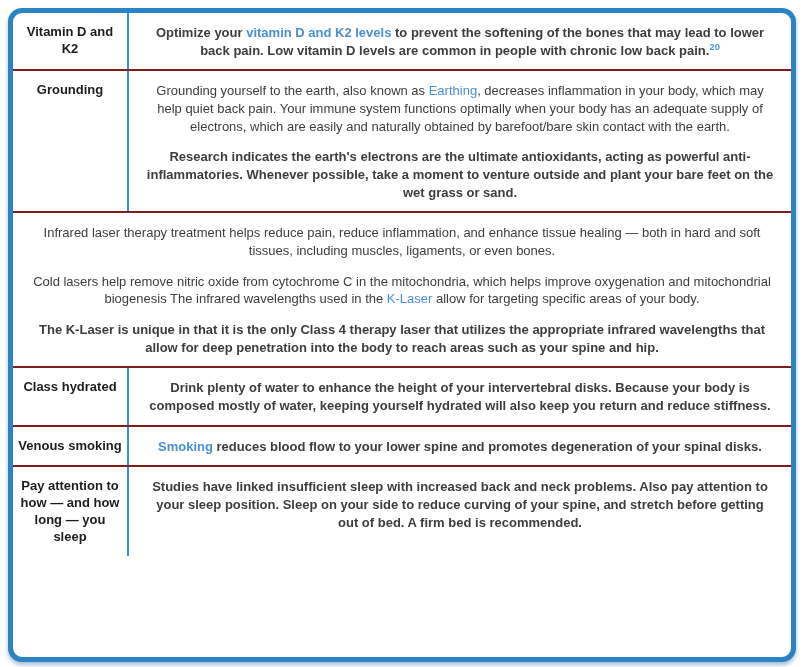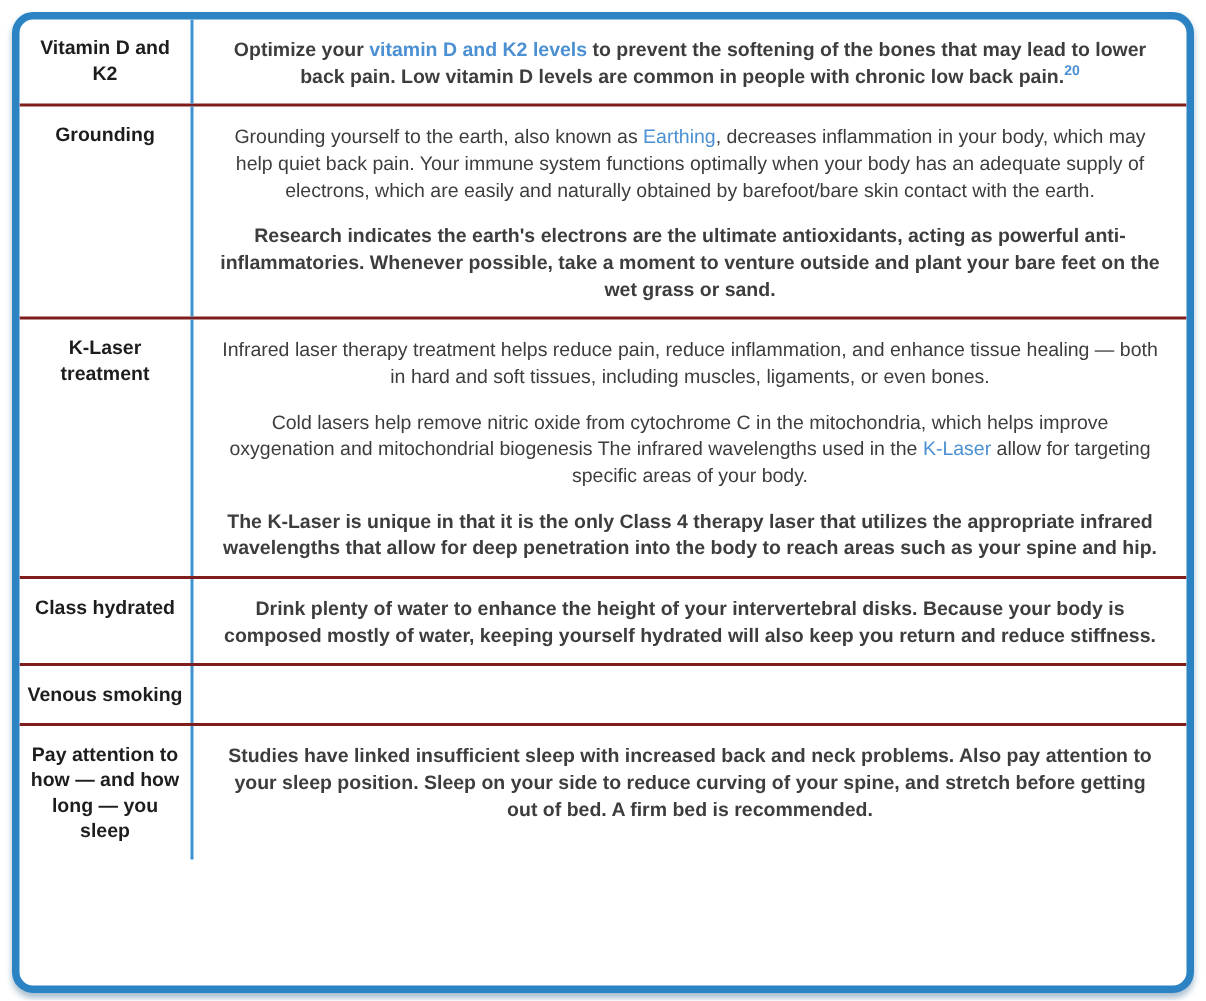--- a/index.html
+++ b/index.html
@@ -85,35 +85,37 @@
         </div>
       </div>
       <div class="row">
         <div class="label-cell">Grounding</div>
         <div class="content-cell">
           <p><span>Grounding yourself to the earth, also known as </span><a href="#">Earthing</a><span>, decreases inflammation in your body, which may help quiet back pain. Your immune system functions optimally when your body has an adequate supply of electrons, which are easily and naturally obtained by barefoot/bare skin contact with the earth.</span></p>
           <p><span>Research indicates the earth's electrons are the ultimate antioxidants, acting as powerful anti-inflammatories. Whenever possible, take a moment to venture outside and plant your bare feet on the wet grass or sand.</span></p>
         </div>
       </div>
       <div class="row">
-        <div class="label-cell">K-Laser treatment</div>
         <div class="content-cell">
           <p><span>Infrared laser therapy treatment helps reduce pain, reduce inflammation, and enhance tissue healing — both in hard and soft tissues, including muscles, ligaments, or even bones.</span></p>
           <p><span>Cold lasers help remove nitric oxide from cytochrome C in the mitochondria, which helps improve oxygenation and mitochondrial biogenesis The infrared wavelengths used in the </span><a href="#">K-Laser</a><span> allow for targeting specific areas of your body.</span></p>
           <p><span>The K-Laser is unique in that it is the only Class 4 therapy laser that utilizes the appropriate infrared wavelengths that allow for deep penetration into the body to reach areas such as your spine and hip.</span></p>
         </div>
       </div>
       <div class="row">
         <div class="label-cell">Class hydrated</div>
         <div class="content-cell">
           <p><span>Drink plenty of water to enhance the height of your intervertebral disks. Because your body is composed mostly of water, keeping yourself hydrated will also keep you return and reduce stiffness.</span></p>
         </div>
       </div>
       <div class="row">
         <div class="label-cell">Venous smoking</div>
+        <div class="content-cell">
+          <p><a href="#">Smoking</a><span> reduces blood flow to your lower spine and promotes degeneration of your spinal disks.</span></p>
+        </div>
       </div>
       <div class="row">
         <div class="label-cell">Pay attention to how — and how long — you sleep</div>
         <div class="content-cell">
           <p><span>Studies have linked insufficient sleep with increased back and neck problems. Also pay attention to your sleep position. Sleep on your side to reduce curving of your spine, and stretch before getting out of bed. A firm bed is recommended.</span></p>
         </div>
       </div>
     </div>
 </div>
 

